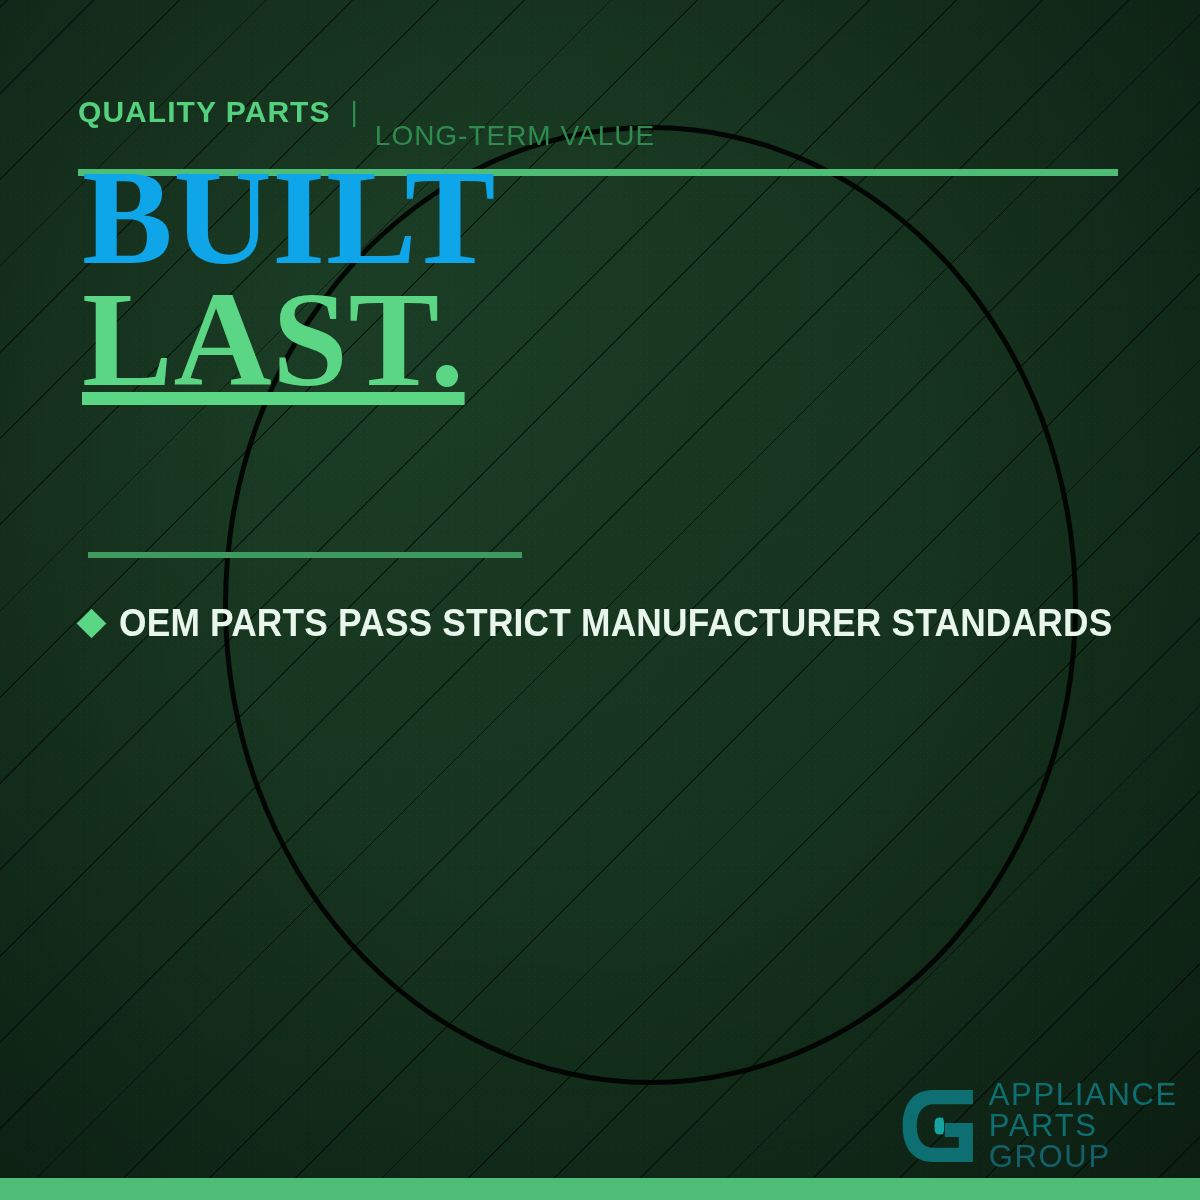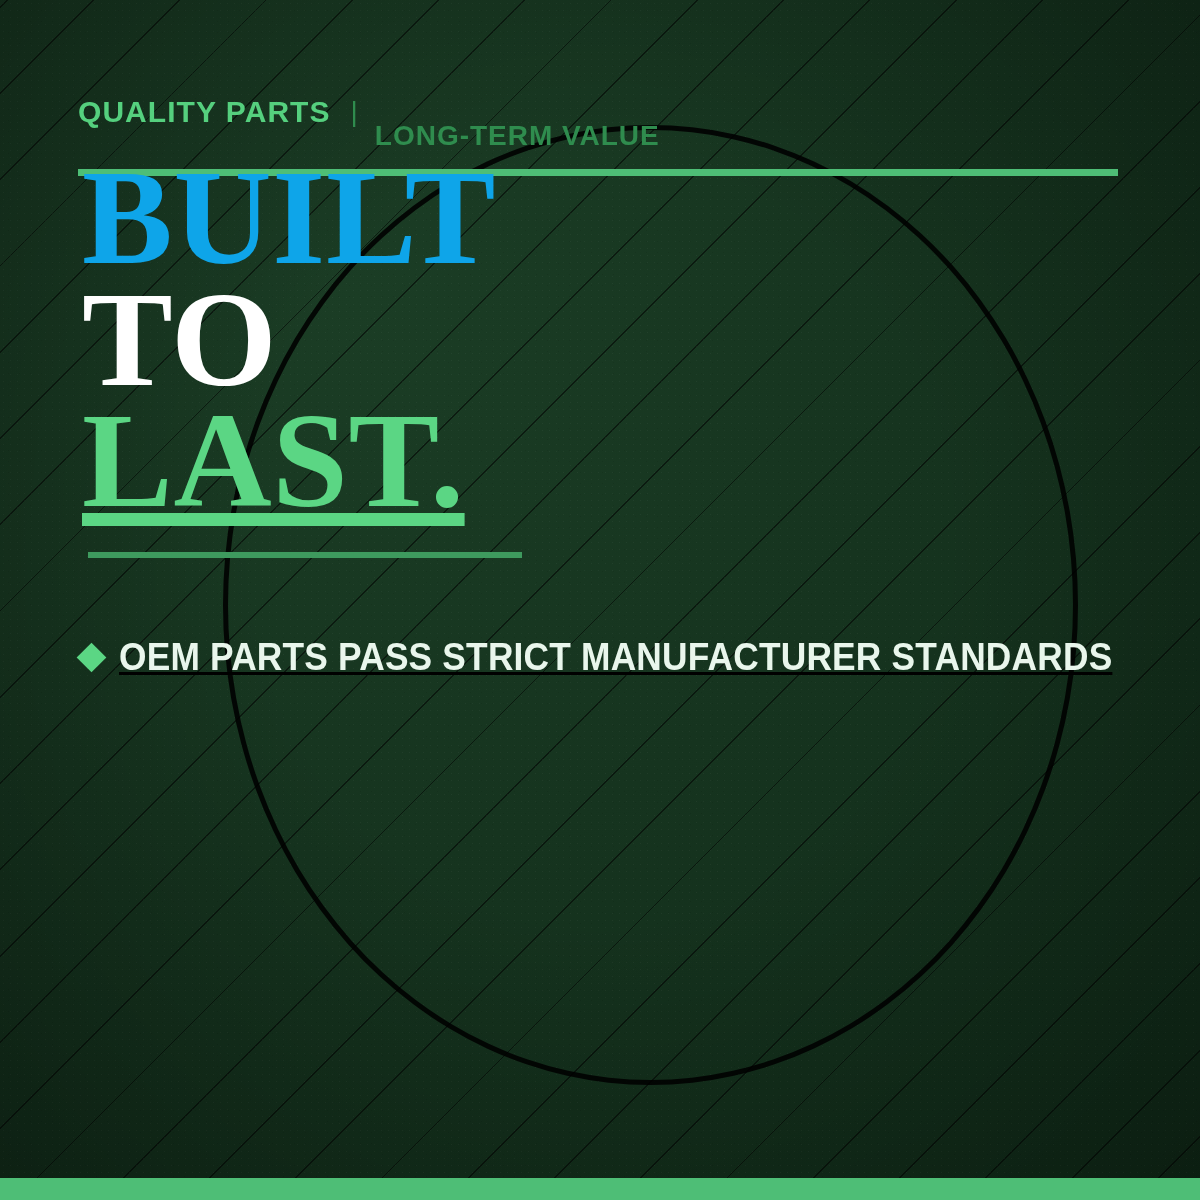--- a/index.html
+++ b/index.html
@@ -85,21 +85,21 @@
     color: #55D07E;
   }
   .eyebrow-sep {
     font-size: 28px;
     font-weight: 400;
     color: #2F8C4E;
     padding: 0 9px 0 12px;
   }
   .eyebrow-light {
     font-size: 28px;
-    font-weight: 700;
+    font-weight: 400;
     letter-spacing: 0.035em;
     color: #2F8C4E;
     margin-top: 48px;
   }
   .header-rule {
     margin-top: 17px;
     width: 1040px;
     height: 7px;
     background: #4EBE76;
   }
@@ -125,23 +125,22 @@
     top: 552px;
     width: 434px;
     height: 6px;
     background: #3E9A5E;
   }
 
   
   .bullets {
     position: absolute;
     left: 78px;
-    top: 616px;
+    top: 582px;
     width: 1070px;
-    text-decoration: underline;
   }
   .bullet-row {
     display: flex;
     align-items: center;
     height: 82px;
     gap: 17px;
   }
   .bullet-diamond {
     flex: 0 0 auto;
     width: 21px;
@@ -213,28 +212,39 @@
     <div class="eyebrow">
       <span class="eyebrow-strong">QUALITY PARTS</span>
       <span class="eyebrow-sep">|</span>
       <span class="eyebrow-light">LONG-TERM VALUE</span>
     </div>
     <div class="header-rule"></div>
   </div>
 
   <div class="headline">
     <span class="l1">BUILT</span>
-    <span class="l2">TO</span>
     <span class="l3">LAST.</span>
   </div>
   <div class="headline-rule"></div>
 
   <div class="bullets">
     <div class="bullet-row">
       <span class="bullet-diamond"></span>
       <span class="bullet-text">OEM PARTS PASS STRICT MANUFACTURER STANDARDS</span>
     </div>
   </div>
 
+  <div class="logo">
+    <svg class="logo-mark" viewBox="0 0 100 100">
+      <path d="M96 4 H44 C20 4 6 22 6 50 C6 78 20 96 44 96 H96 V46 H60 V64 H78 V78 H46 C32 78 24 68 24 50 C24 32 32 22 46 22 H96 Z" fill="#0E6F72"></path>
+      <path d="M58 50 m-11 0 a11 11 0 0 1 11 -11 L58 61 a11 11 0 0 1 -11 -11 Z" fill="#17A3A0"></path>
+      <rect x="47" y="39" width="12" height="22" rx="6" fill="#17A3A0"></rect>
+    </svg>
+    <div class="logo-words">
+      <span>APPLIANCE</span>
+      <span>PARTS</span>
+      <span class="dim">GROUP</span>
+    </div>
+  </div>
 
   <div class="bottom-bar"></div>
 
 </div>
 
 </body></html>

